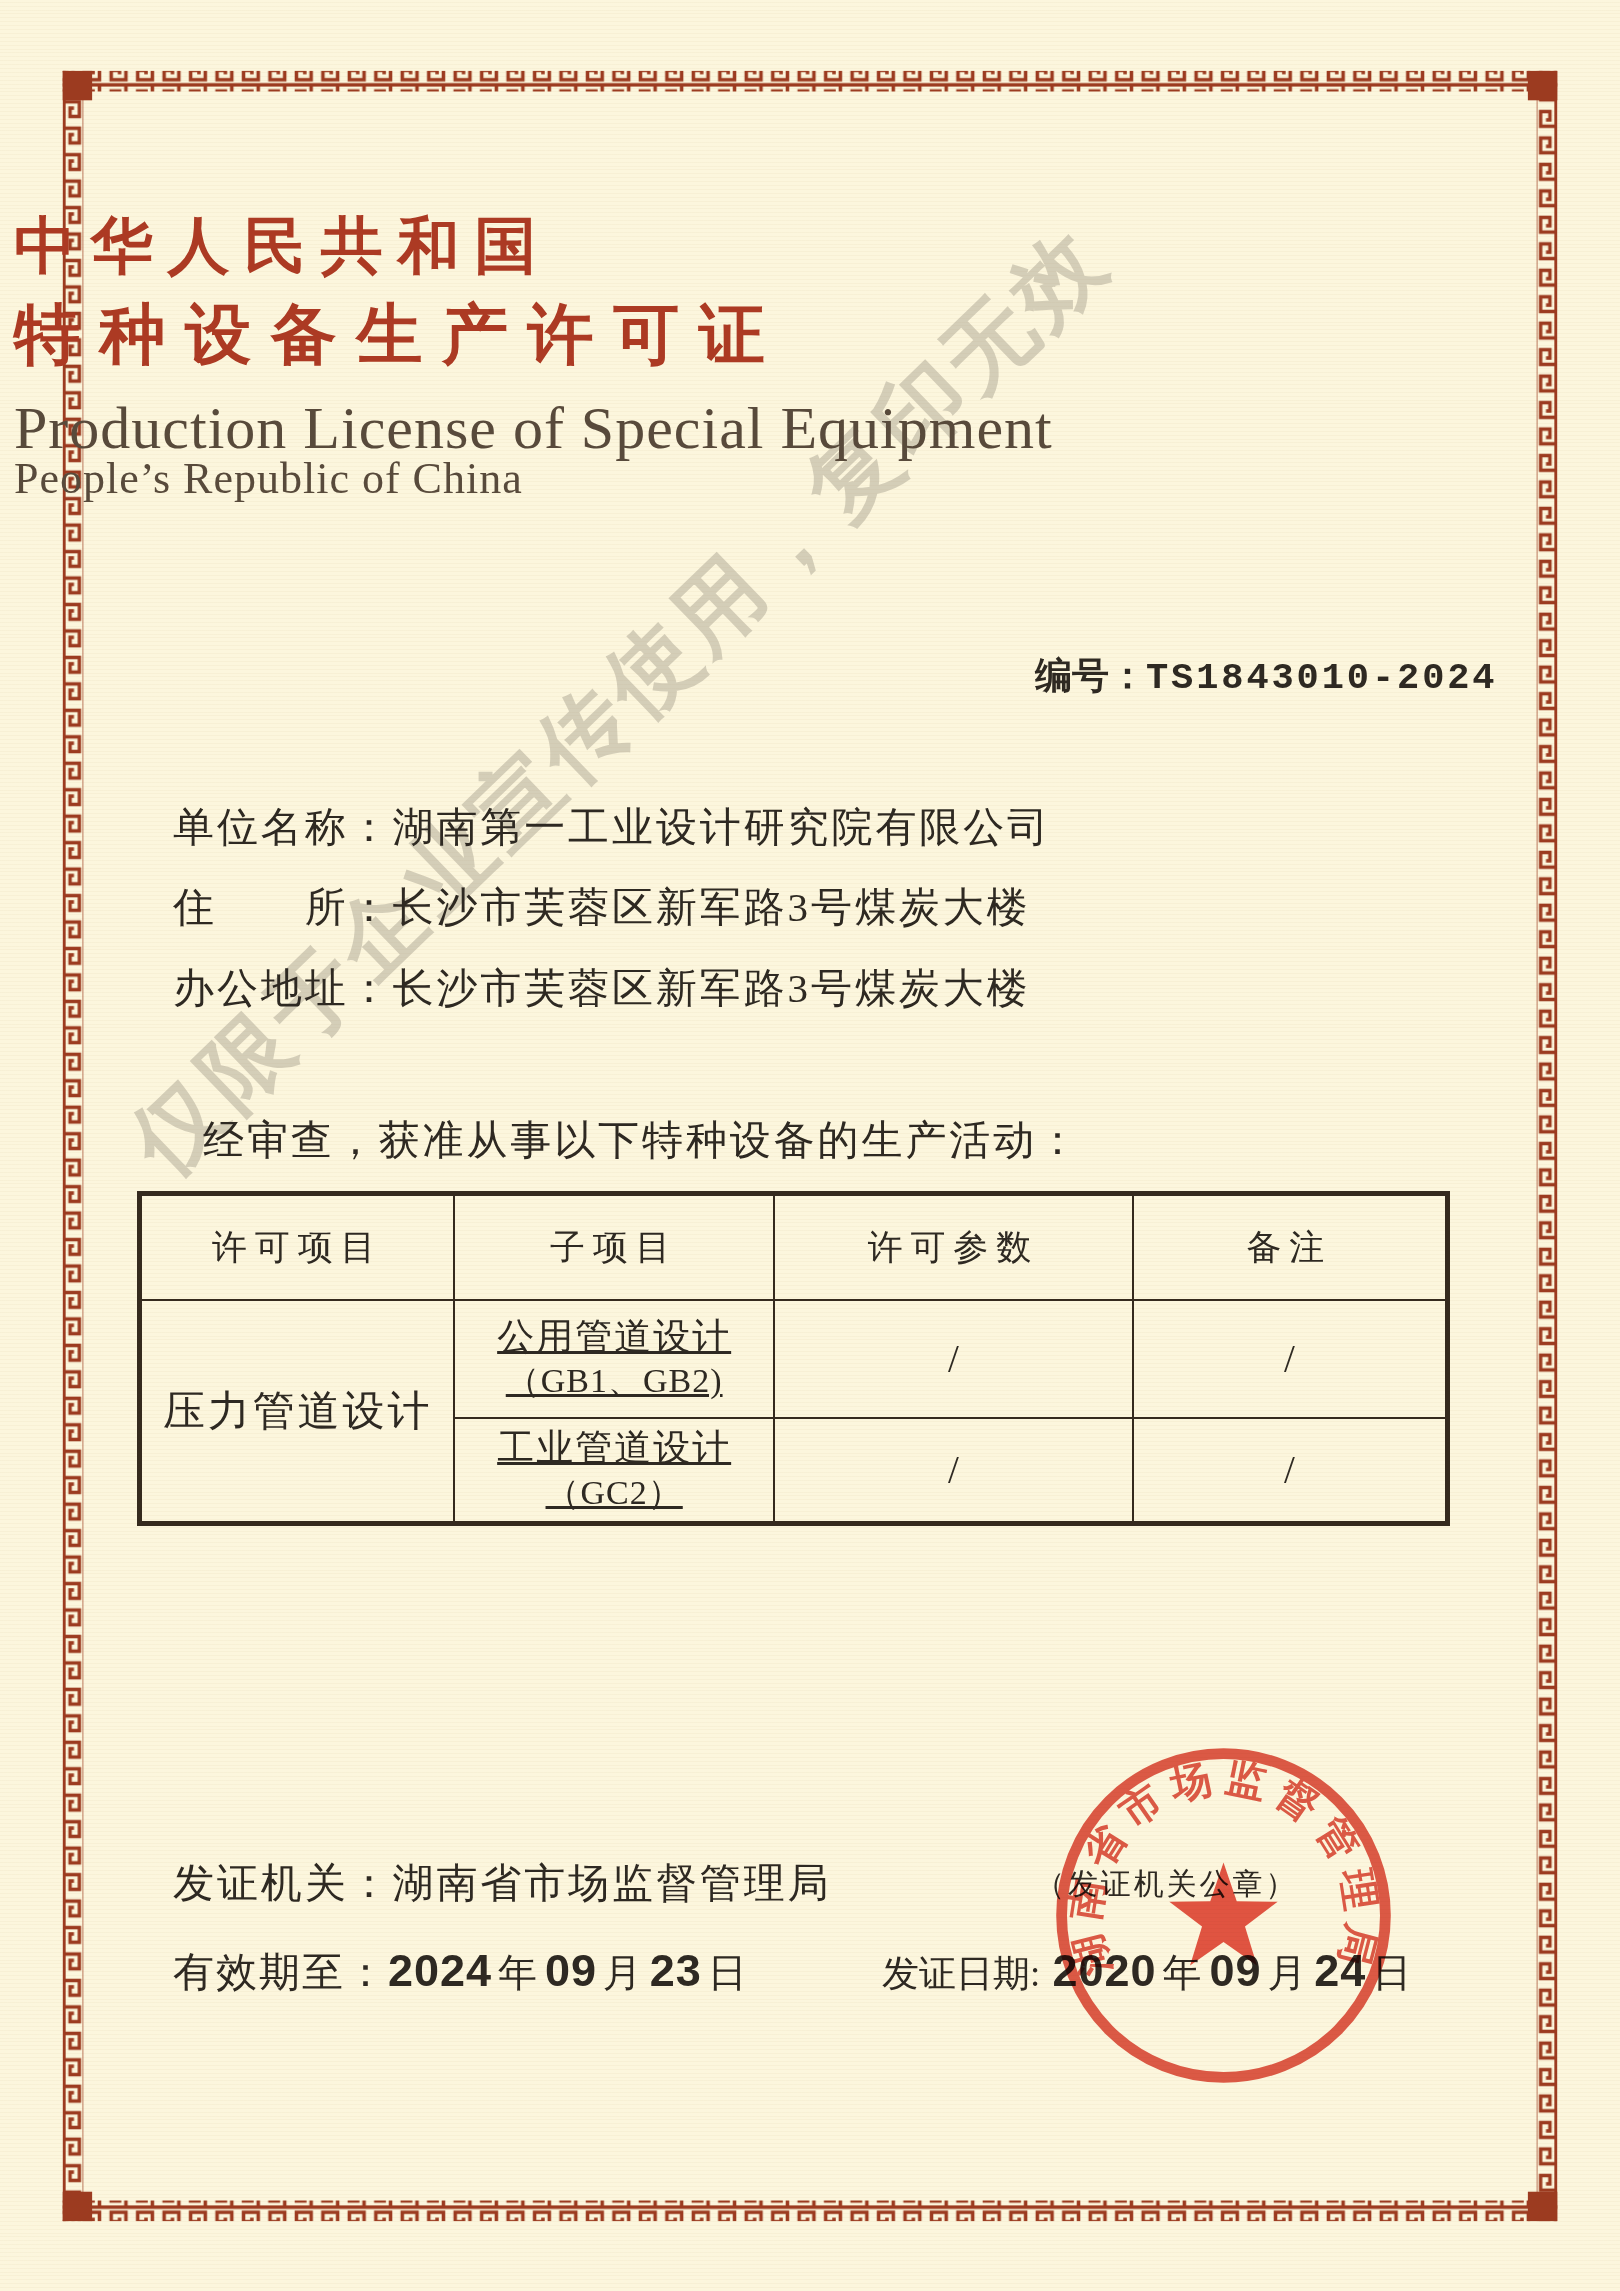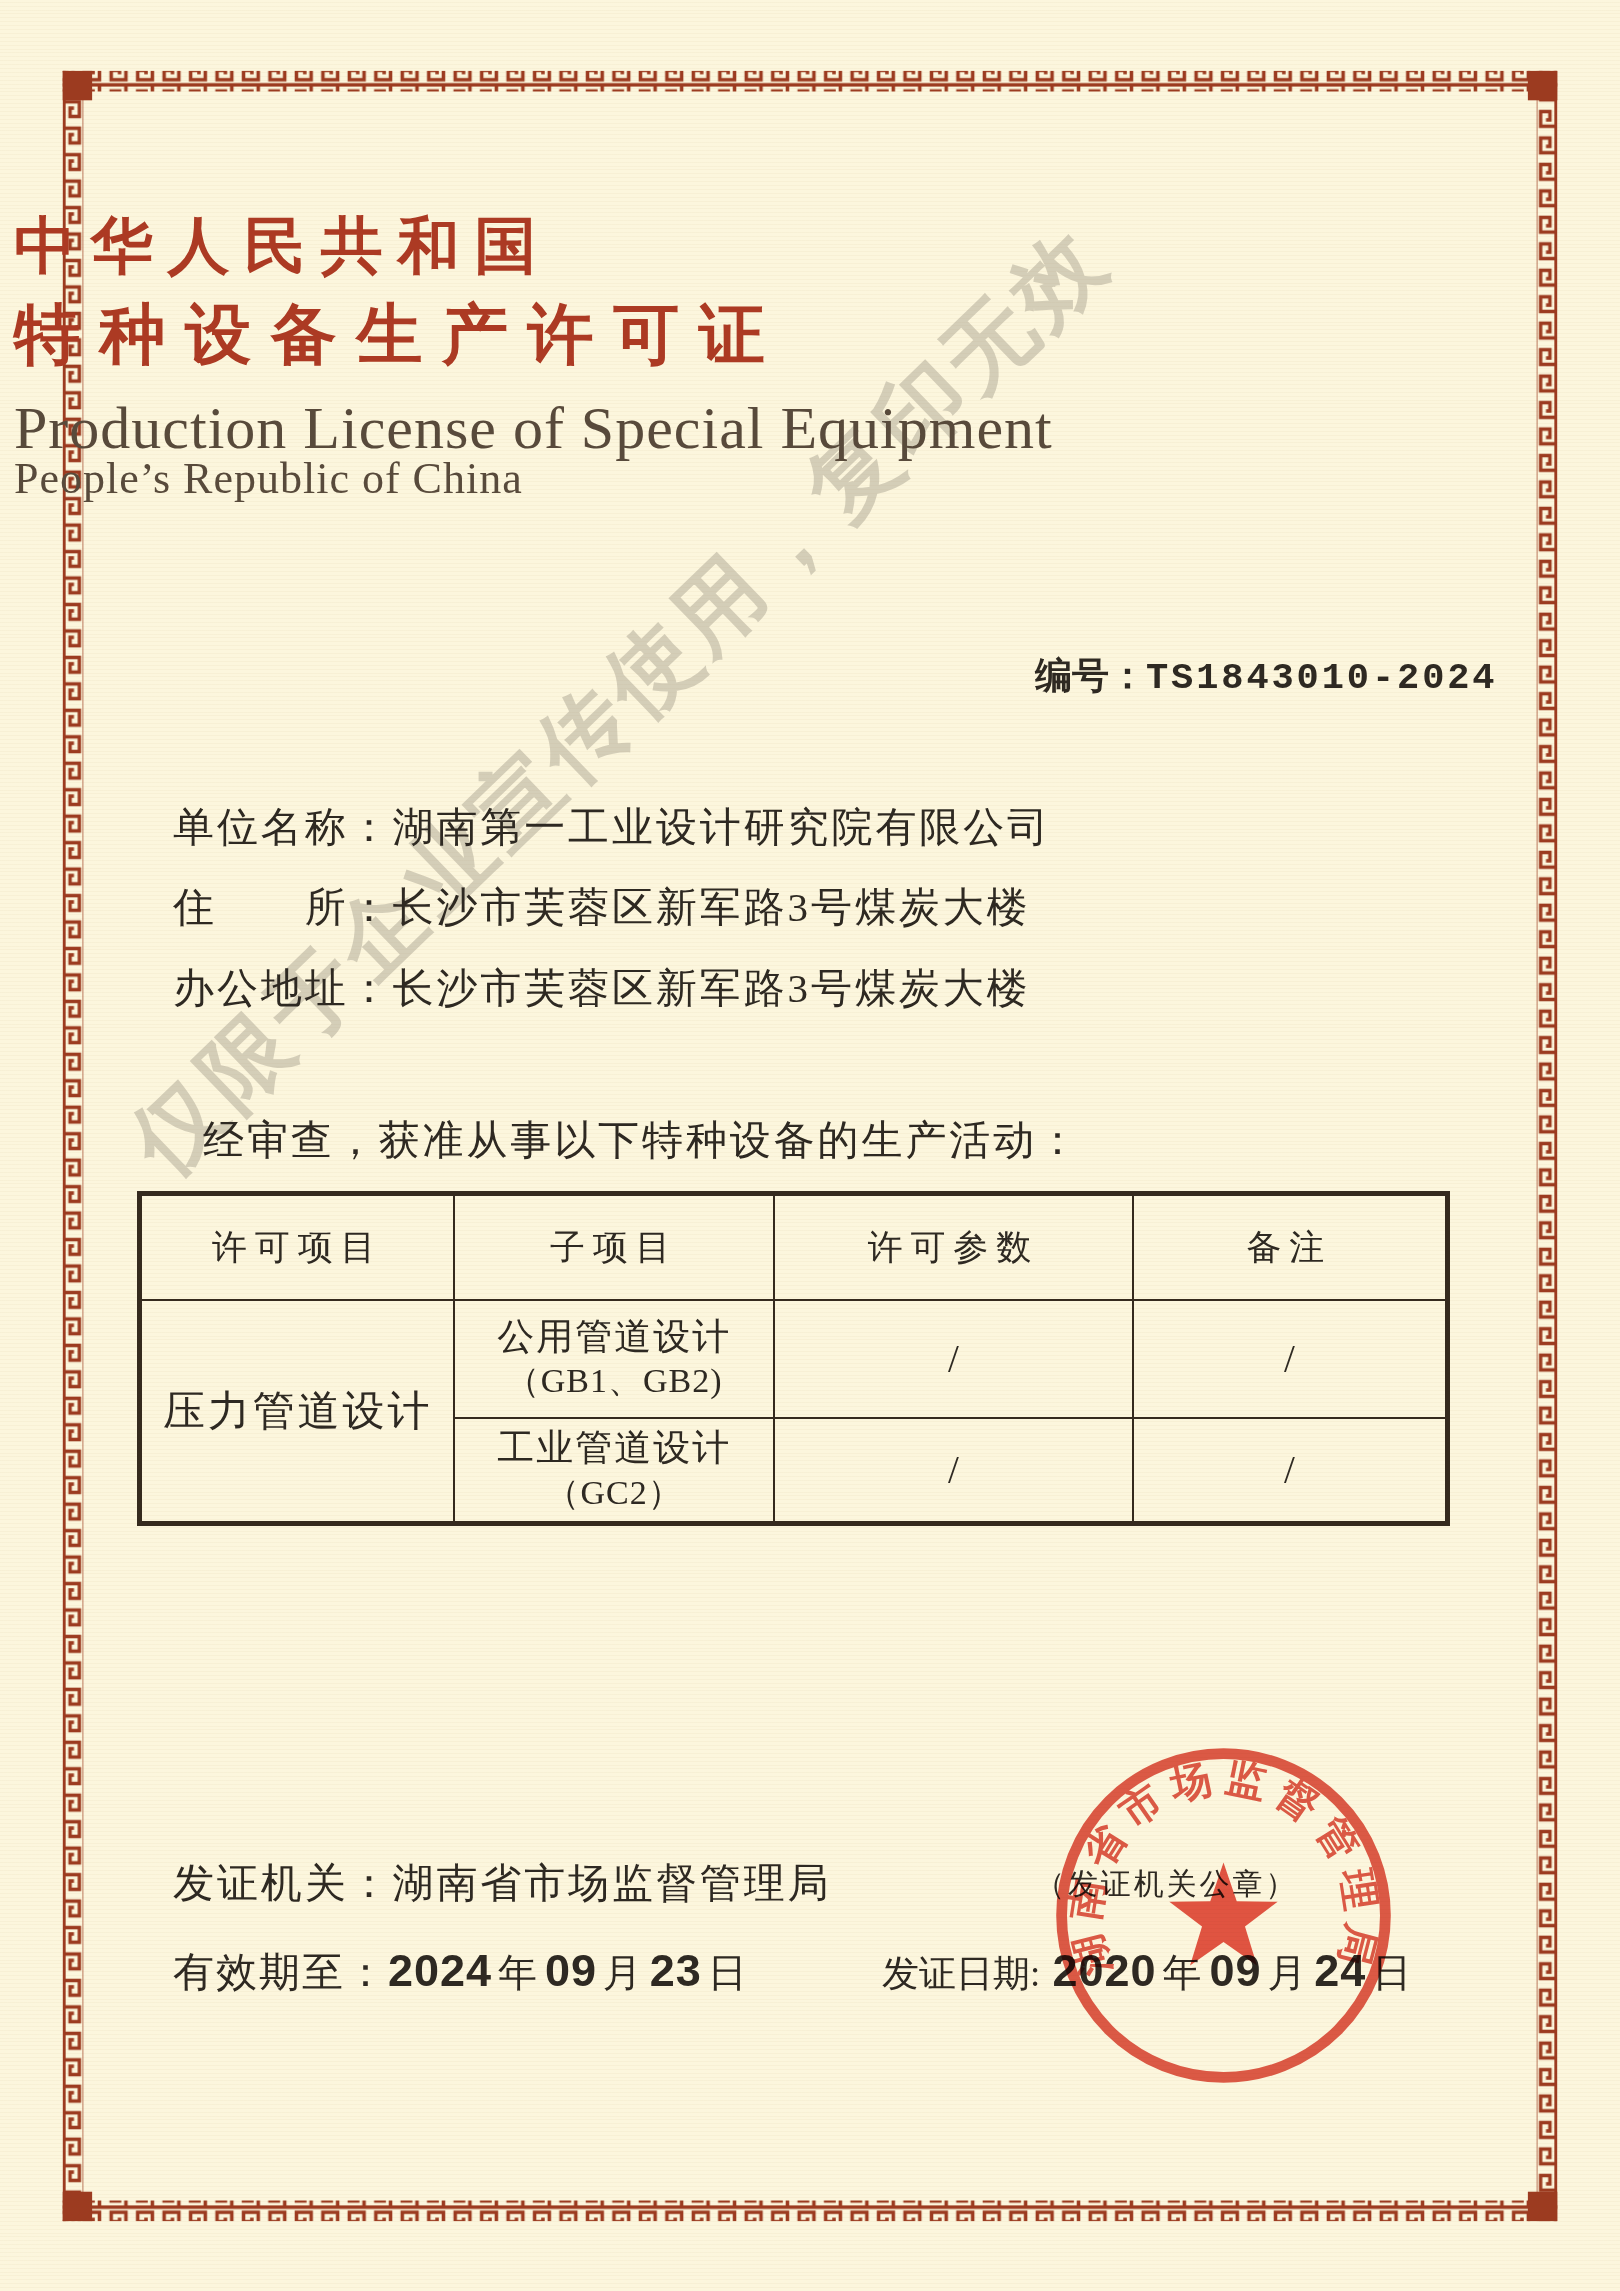--- a/index.html
+++ b/index.html
@@ -34,21 +34,21 @@
   }
   table.lic-table td,th{
     border:2.9px solid #352a1e;text-align:center;vertical-align:middle;
     font-weight:normal;color:#2e2922;padding:0;
   }
   tr.hdr{height:106px;}
   tr.r1{height:118px;}
   tr.r2{height:106px;}
   th.h{font-size:35px;letter-spacing:7.8px;}
   td.item{font-size:42px;letter-spacing:2.9px;}
-  td.sub{font-size:37px;letter-spacing:2px;line-height:1.25;}
+  td.sub{font-size:37px;letter-spacing:2px;line-height:1.25;text-decoration:underline;}
   td.sub .l2{font-size:34px;letter-spacing:1px;}
   td.slash{font-size:39px;}
   .f-auth{top:1856px;left:173px;font-size:41px;letter-spacing:2.9px;white-space:nowrap;}
   .seal-note{top:1864px;left:1035px;font-size:30px;letter-spacing:2.9px;white-space:nowrap;z-index:5;}
   .dateline{font-size:41px;letter-spacing:2px;white-space:nowrap;z-index:5;}
   .d-valid{top:1945px;left:173px;}
   .d-issue{top:1945px;left:882px;}
   .d-issue .lbl{font-size:37px;letter-spacing:0;}
   .num-b{font-family:"Liberation Sans","DejaVu Sans",sans-serif;font-weight:700;font-size:45px;letter-spacing:1px;}
   .unit{font-size:39px;margin:0 5.9px;}

